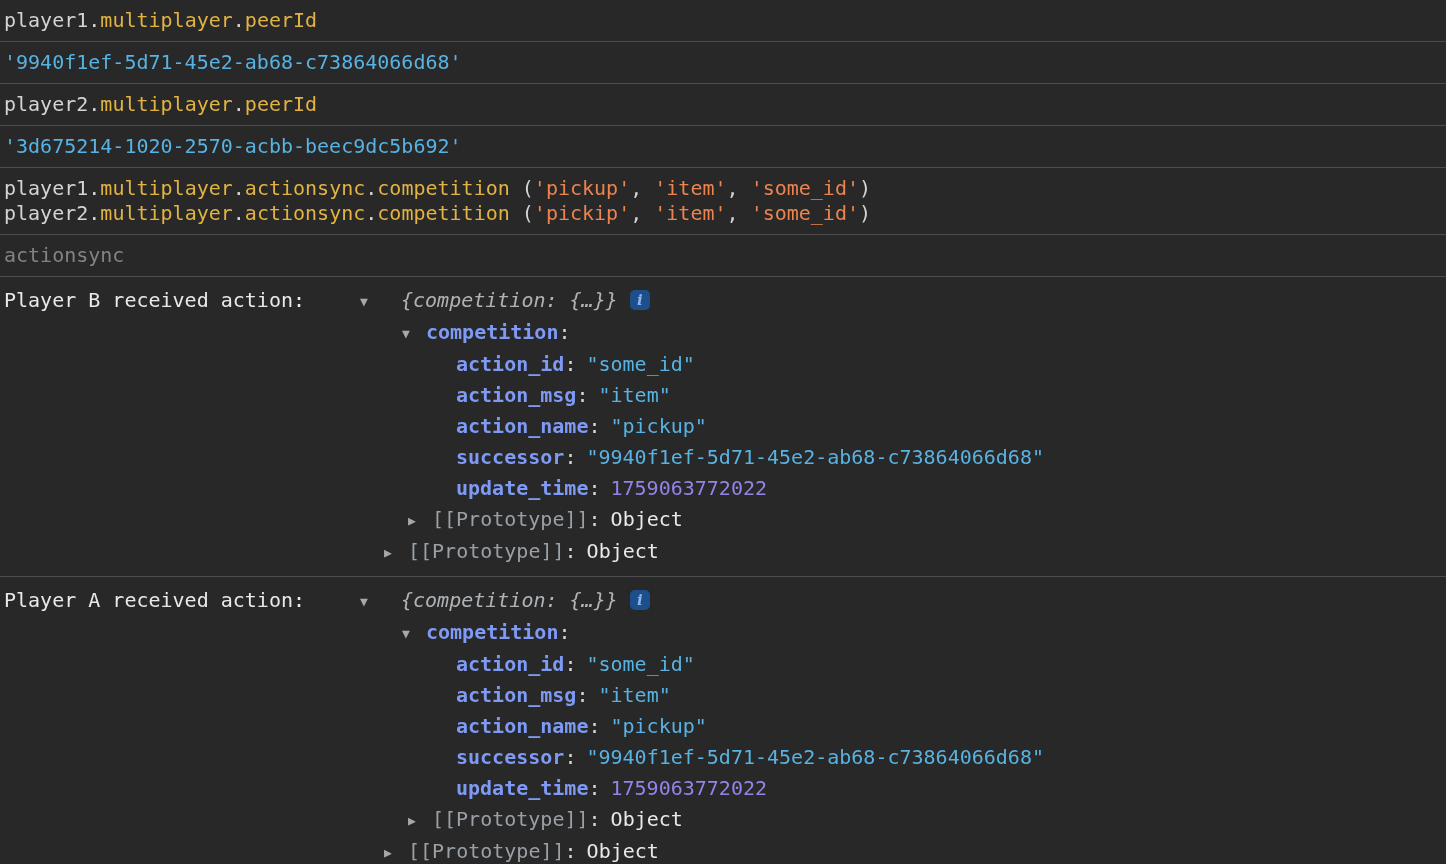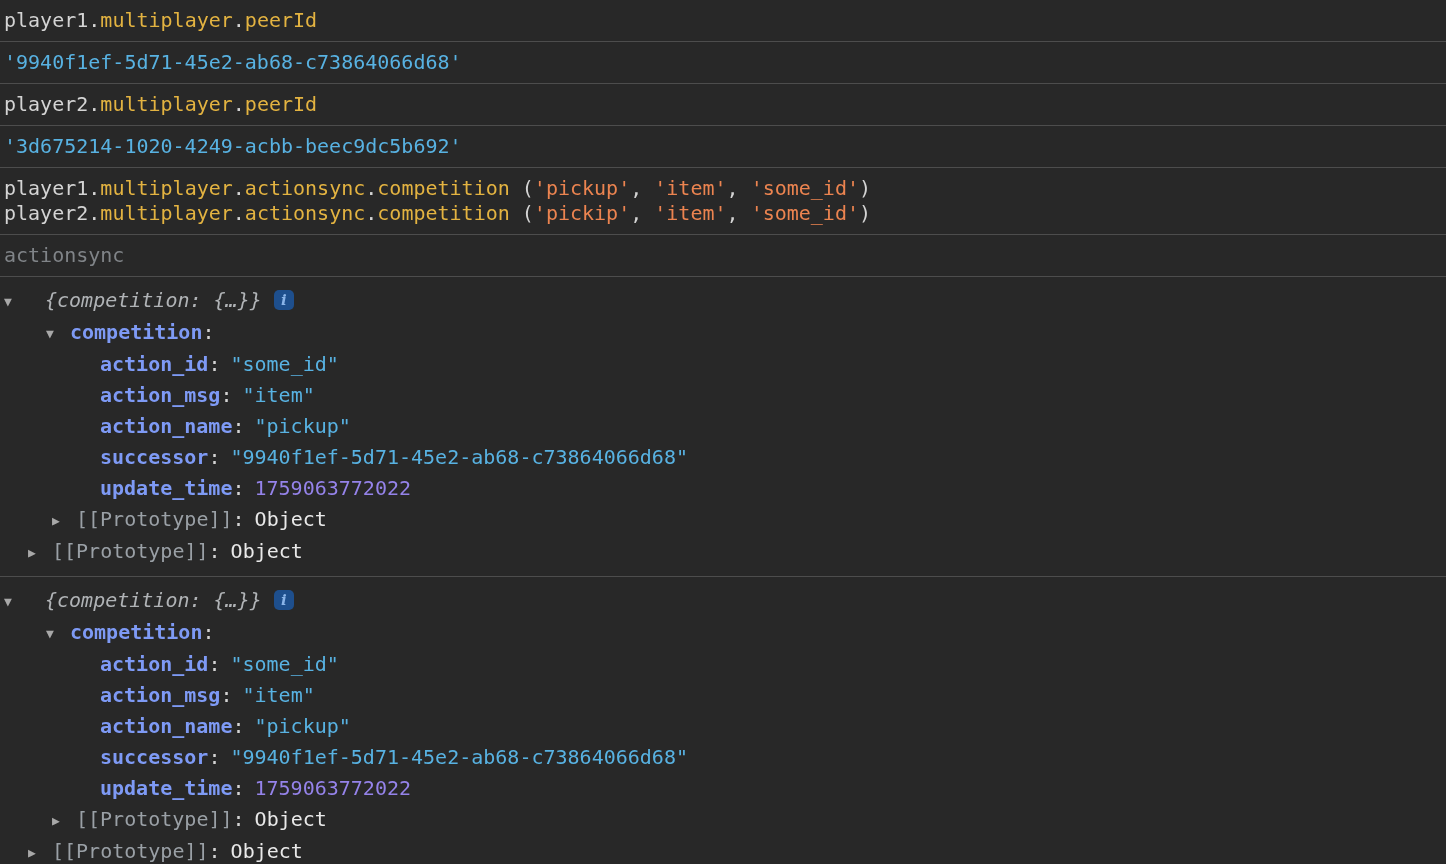--- a/index.html
+++ b/index.html
@@ -78,47 +78,49 @@
 
 <div class="row">
   <div class="line"><span class="result-str">'9940f1ef-5d71-45e2-ab68-c73864066d68'</span></div>
 </div>
 
 <div class="row">
   <div class="line"><span class="tok-plain">player2</span><span class="tok-plain">.</span><span class="tok-prop">multiplayer</span><span class="tok-plain">.</span><span class="tok-prop">peerId</span></div>
 </div>
 
 <div class="row">
-  <div class="line"><span class="result-str">'3d675214-1020-4249-acbb-beec9dc5b692'</span></div>
+  <div class="line"><span class="result-str">'3d675214-1020-2570-acbb-beec9dc5b692'</span></div>
 </div>
 
 <div class="row">
   <div class="line"><span class="tok-plain">player1</span><span class="tok-plain">.</span><span class="tok-prop">multiplayer</span><span class="tok-plain">.</span><span class="tok-prop">actionsync</span><span class="tok-plain">.</span><span class="tok-prop">competition</span><span class="tok-plain"> (</span><span class="tok-strin">'pickup'</span><span class="tok-plain">, </span><span class="tok-strin">'item'</span><span class="tok-plain">, </span><span class="tok-strin">'some_id'</span><span class="tok-plain">)</span></div>
   <div class="line"><span class="tok-plain">player2</span><span class="tok-plain">.</span><span class="tok-prop">multiplayer</span><span class="tok-plain">.</span><span class="tok-prop">actionsync</span><span class="tok-plain">.</span><span class="tok-prop">competition</span><span class="tok-plain"> (</span><span class="tok-strin">'pickip'</span><span class="tok-plain">, </span><span class="tok-strin">'item'</span><span class="tok-plain">, </span><span class="tok-strin">'some_id'</span><span class="tok-plain">)</span></div>
 </div>
 
 <div class="row">
   <div class="line"><span class="muted">actionsync</span></div>
 </div>
 
 <div class="row logrow">
+  <span class="loglabel">Player B received action: </span>
   <div class="tree">
     <div class="tline ind-preview"><span class="tri">▼</span><span class="preview">{competition: {…}}</span><span class="ibadge">i</span></div>
     <div class="tline ind-node"><span class="tri">▼</span><span class="key">competition</span><span class="colon">:</span></div>
     <div class="tline ind-prop"><span class="key">action_id</span><span class="colon">:</span><span class="v-str">"some_id"</span></div>
     <div class="tline ind-prop"><span class="key">action_msg</span><span class="colon">:</span><span class="v-str">"item"</span></div>
     <div class="tline ind-prop"><span class="key">action_name</span><span class="colon">:</span><span class="v-str">"pickup"</span></div>
     <div class="tline ind-prop"><span class="key">successor</span><span class="colon">:</span><span class="v-str">"9940f1ef-5d71-45e2-ab68-c73864066d68"</span></div>
     <div class="tline ind-prop"><span class="key">update_time</span><span class="colon">:</span><span class="v-num">1759063772022</span></div>
     <div class="tline ind-proto-inner"><span class="tri">▶</span><span class="proto">[[Prototype]]</span><span class="colon">:</span><span class="objval">Object</span></div>
     <div class="tline ind-proto-outer"><span class="tri">▶</span><span class="proto">[[Prototype]]</span><span class="colon">:</span><span class="objval">Object</span></div>
   </div>
 </div>
 
 <div class="row logrow">
+  <span class="loglabel">Player A received action: </span>
   <div class="tree">
     <div class="tline ind-preview"><span class="tri">▼</span><span class="preview">{competition: {…}}</span><span class="ibadge">i</span></div>
     <div class="tline ind-node"><span class="tri">▼</span><span class="key">competition</span><span class="colon">:</span></div>
     <div class="tline ind-prop"><span class="key">action_id</span><span class="colon">:</span><span class="v-str">"some_id"</span></div>
     <div class="tline ind-prop"><span class="key">action_msg</span><span class="colon">:</span><span class="v-str">"item"</span></div>
     <div class="tline ind-prop"><span class="key">action_name</span><span class="colon">:</span><span class="v-str">"pickup"</span></div>
     <div class="tline ind-prop"><span class="key">successor</span><span class="colon">:</span><span class="v-str">"9940f1ef-5d71-45e2-ab68-c73864066d68"</span></div>
     <div class="tline ind-prop"><span class="key">update_time</span><span class="colon">:</span><span class="v-num">1759063772022</span></div>
     <div class="tline ind-proto-inner"><span class="tri">▶</span><span class="proto">[[Prototype]]</span><span class="colon">:</span><span class="objval">Object</span></div>
     <div class="tline ind-proto-outer"><span class="tri">▶</span><span class="proto">[[Prototype]]</span><span class="colon">:</span><span class="objval">Object</span></div>

